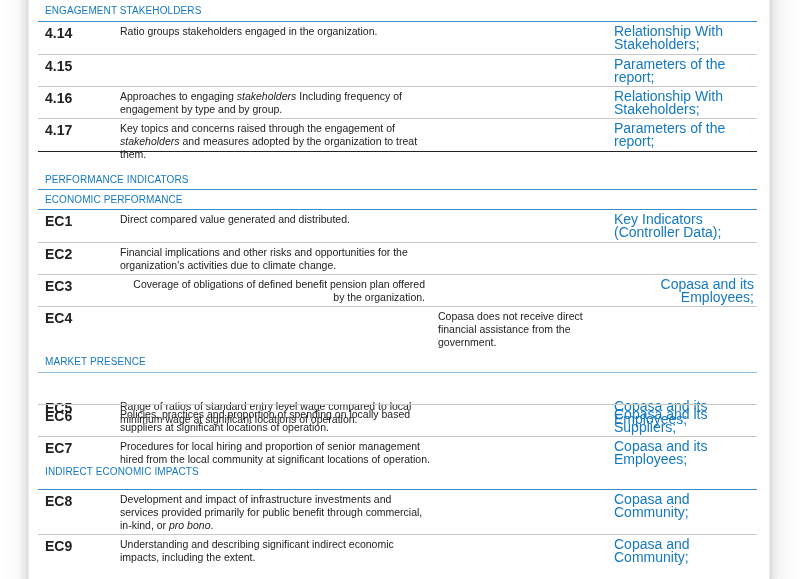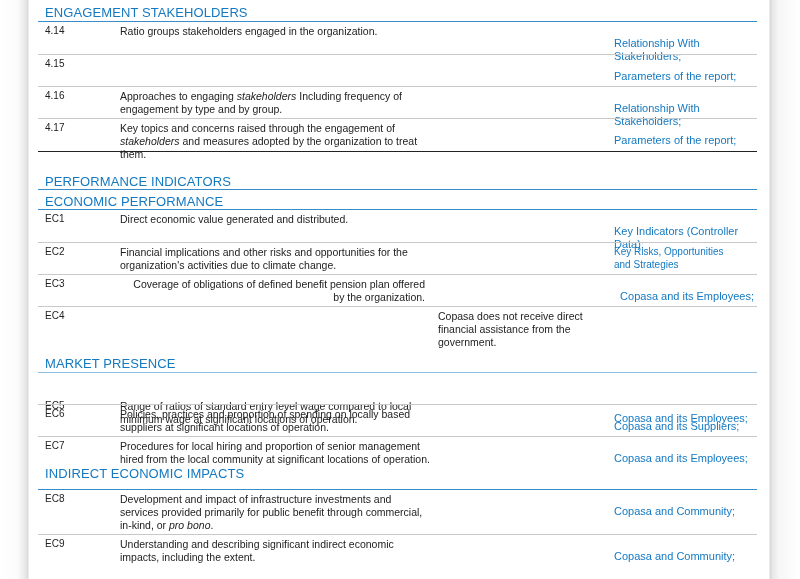--- a/index.html
+++ b/index.html
@@ -11,31 +11,31 @@
   }
   .shadow-left {
     position: absolute; left: 0; top: 0; width: 29px; height: 579px;
     background: linear-gradient(to right, #ffffff 0px, #fbfbfb 18px, #e6e6e6 26px, #d9d9d9 28px, #ffffff 29px);
   }
   .shadow-right {
     position: absolute; left: 769px; top: 0; width: 31px; height: 579px;
     background: linear-gradient(to right, #ffffff 0px, #d8d8d8 1px, #e9e9e9 4px, #f6f6f6 10px, #ffffff 31px);
   }
   .section-title {
-    position: absolute; left: 45px; font-size: 13px; color: #1479c1; letter-spacing: 0.1px;
+    position: absolute; left: 45px; font-size: 10px; color: #1479c1; letter-spacing: 0.1px;
   }
   .blue-line { position: absolute; left: 38px; width: 719px; height: 0; border-top: 1.3px solid #3a8cc9; }
   .light-blue-line { position: absolute; left: 38px; width: 719px; height: 0; border-top: 1.3px solid #8fbfe0; }
   .gray-line { position: absolute; left: 38px; width: 719px; height: 0; border-top: 1.3px solid #c8c8c8; }
   .black-line { position: absolute; left: 38px; width: 719px; height: 0; border-top: 1.5px solid #222; }
   .row { position: absolute; left: 38px; width: 719px; }
-  .code { position: absolute; left: 7px; top: 4px; font-size: 10px; color: #222; }
+  .code { position: absolute; left: 7px; top: 4px; font-size: 14px; color: #222; font-weight: bold; }
   .desc { position: absolute; left: 82px; top: 4px; width: 310px; font-size: 10.5px; line-height: 13px; color: #222; }
   .note { position: absolute; left: 400px; top: 4px; width: 160px; font-size: 10.5px; line-height: 13px; color: #222; }
-  .ref { position: absolute; left: 576px; top: 16px; width: 140px; font-size: 11px; line-height: 13px; color: #1479c1; cursor: pointer; }
+  .ref { position: absolute; left: 576px; top: 4px; width: 140px; font-size: 14px; line-height: 13px; color: #1479c1; cursor: pointer; }
   .ref.tight { font-size: 10px; top: 3px; }
   em { font-style: italic; }
 </style>
 </head>
 <body>
 
 <div class="shadow-left"></div>
 <div class="shadow-right"></div>
 
 <div>
@@ -71,29 +71,28 @@
   <div class="black-line" style="top:151px;"></div>
 
   <div class="section-title" style="top:174px;">PERFORMANCE INDICATORS</div>
   <div class="blue-line" style="top:189px;"></div>
 
   <div class="section-title" style="top:194px;">ECONOMIC PERFORMANCE</div>
   <div class="blue-line" style="top:209px;"></div>
 
   <div class="row" style="top:209px;height:33px;">
     <span class="code">EC1</span>
-    <span class="desc">Direct economic value generated and distributed.</span>
+    <span class="desc">Direct compared value generated and distributed.</span>
     <span class="ref">Key Indicators (Controller Data);</span>
   </div>
   <div class="gray-line" style="top:242px;"></div>
 
   <div class="row" style="top:242px;height:32px;">
     <span class="code">EC2</span>
     <span class="desc" style="width:300px;">Financial implications and other risks and opportunities for the organization's activities due to climate change.</span>
-    <span class="ref tight" style="width:120px;">Key Risks, Opportunities and Strategies</span>
   </div>
   <div class="gray-line" style="top:274px;"></div>
 
   <div class="row" style="top:274px;height:32px;text-align:right;">
     <span class="code">EC3</span>
     <span class="desc" style="width:305px;">Coverage of obligations of defined benefit pension plan offered by the organization.</span>
     <span class="ref">Copasa and its Employees;</span>
   </div>
   <div class="gray-line" style="top:306px;"></div>
 

